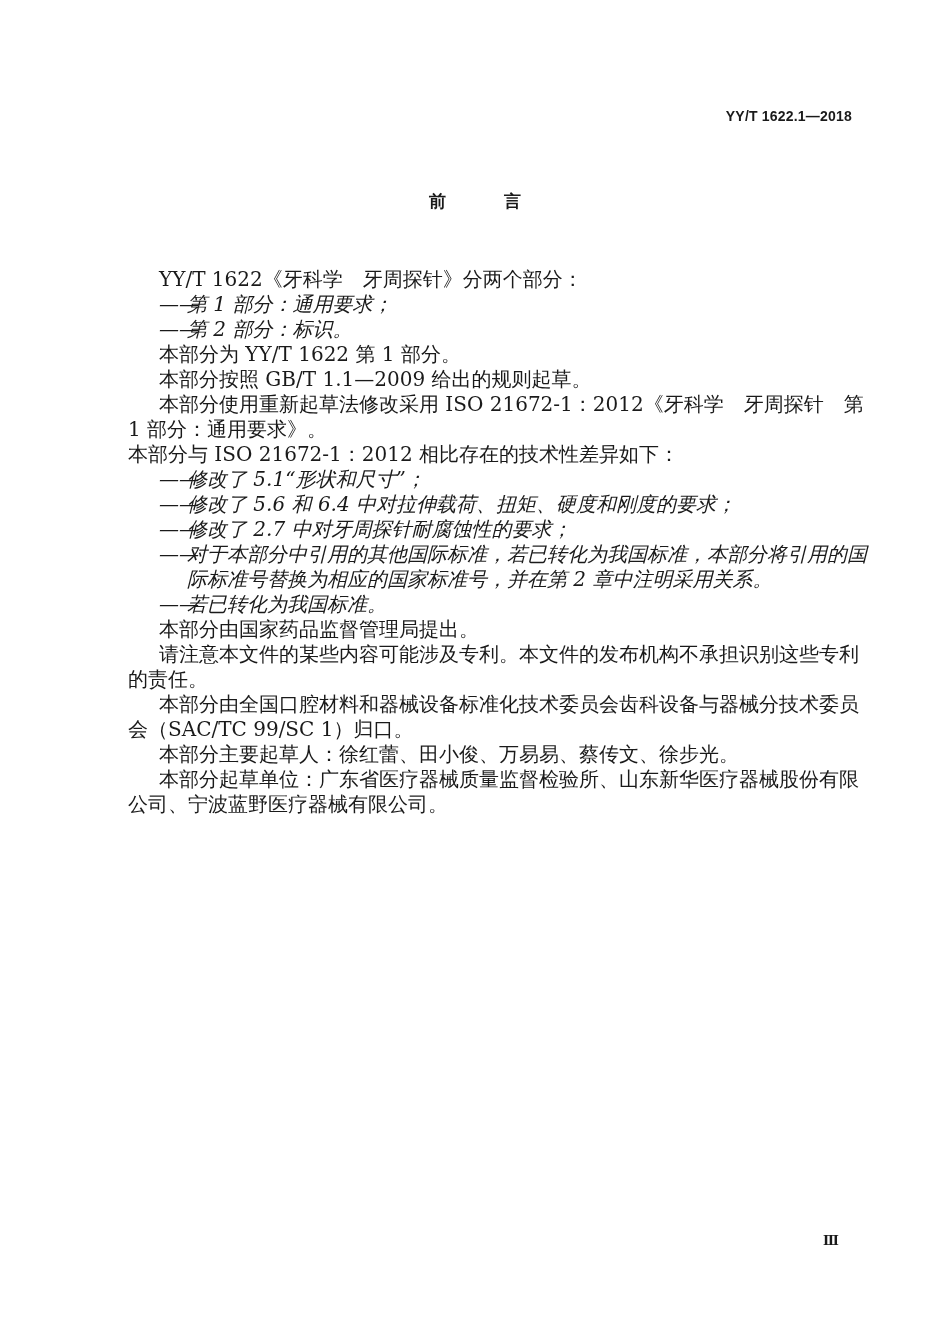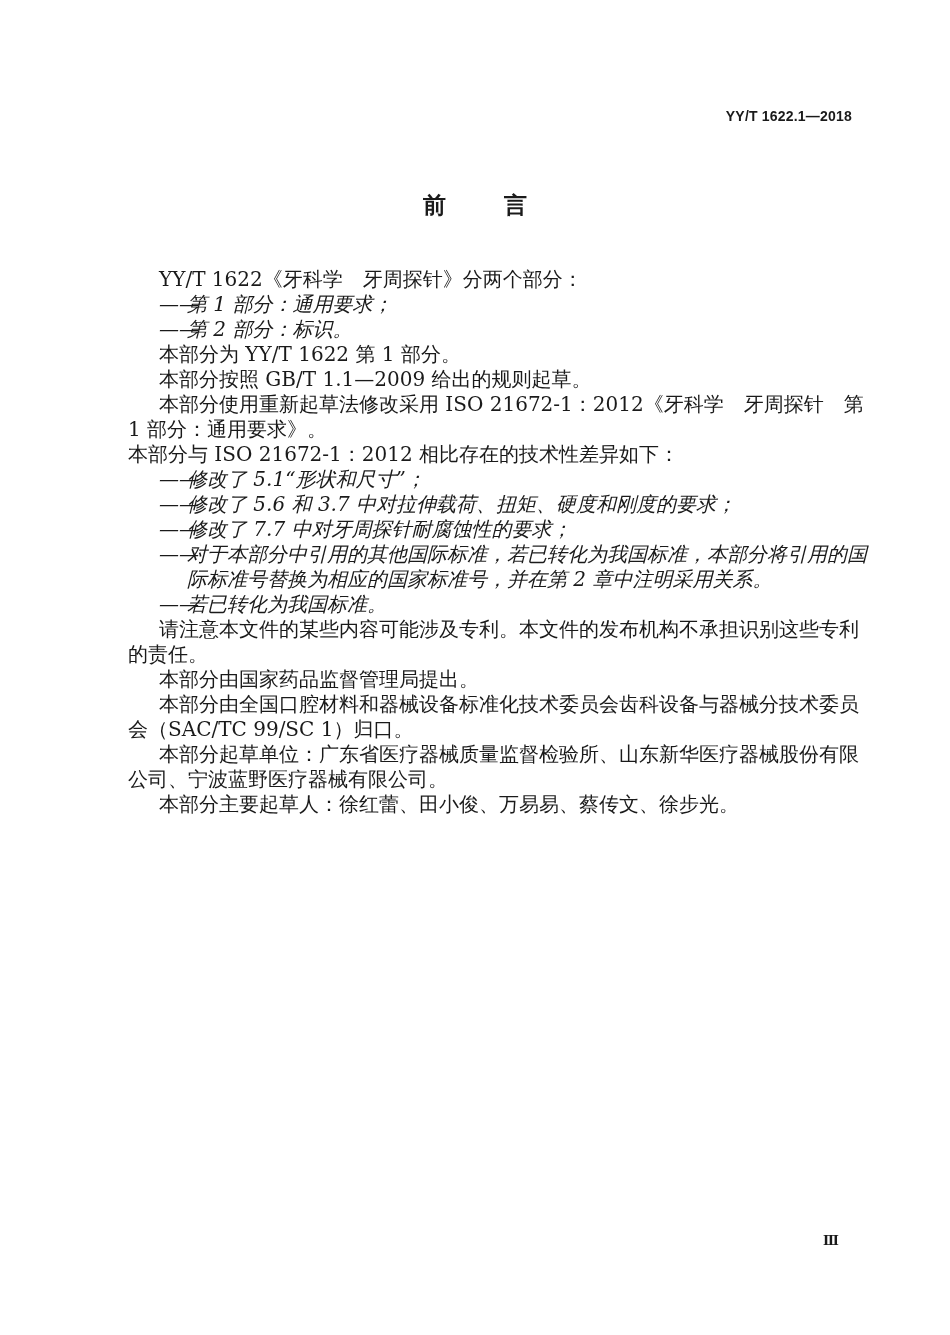--- a/index.html
+++ b/index.html
@@ -8,21 +8,21 @@
       font-family: "DejaVu Serif", "Liberation Serif", serif;
       color: #1a1a1a;
     }
     .header-code {
       position: absolute; right: 98px; top: 108px;
       font-family: "Liberation Sans", "DejaVu Sans", sans-serif;
       font-weight: bold; font-size: 14px; letter-spacing: 0.2px;
     }
     .title {
       position: absolute; left: 0; right: 0; top: 190px;
-      text-align: center; font-size: 23px; font-weight: bold;
+      text-align: center; font-size: 17px; font-weight: bold;
       font-family: "DejaVu Sans", sans-serif;
     }
     .title span { display: inline-block; }
     .title .gap { width: 58px; }
     .content {
       position: absolute; left: 128px; width: 740px; top: 267px;
       font-size: 20px; line-height: 25px;
     }
     .p { text-indent: 31px; margin: 0; white-space: pre-wrap; }
     .p.noindent { text-indent: 0; }
@@ -45,24 +45,24 @@
 
 <div class="content">
   <p class="p">YY/T 1622《牙科学　牙周探针》分两个部分：</p>
   <p class="li"><span class="dash">——</span><span>第 1 部分：通用要求；</span></p>
   <p class="li"><span class="dash">——</span><span>第 2 部分：标识。</span></p>
   <p class="p">本部分为 YY/T 1622 第 1 部分。</p>
   <p class="p">本部分按照 GB/T 1.1—2009 给出的规则起草。</p>
   <p class="p">本部分使用重新起草法修改采用 ISO 21672-1：2012《牙科学　牙周探针　第 1 部分：通用要求》。</p>
   <p class="p noindent">本部分与 ISO 21672-1：2012 相比存在的技术性差异如下：</p>
   <p class="li"><span class="dash">——</span><span>修改了 5.1“形状和尺寸”；</span></p>
-  <p class="li"><span class="dash">——</span><span>修改了 5.6 和 3.7 中对拉伸载荷、扭矩、硬度和刚度的要求；</span></p>
-  <p class="li"><span class="dash">——</span><span>修改了 7.7 中对牙周探针耐腐蚀性的要求；</span></p>
+  <p class="li"><span class="dash">——</span><span>修改了 5.6 和 6.4 中对拉伸载荷、扭矩、硬度和刚度的要求；</span></p>
+  <p class="li"><span class="dash">——</span><span>修改了 2.7 中对牙周探针耐腐蚀性的要求；</span></p>
   <p class="li"><span class="dash">——</span><span>对于本部分中引用的其他国际标准，若已转化为我国标准，本部分将引用的国际标准号替换为相应的国家标准号，并在第 2 章中注明采用关系。</span></p>
   <p class="li"><span class="dash">——</span><span>若已转化为我国标准。</span></p>
+  <p class="p">本部分由国家药品监督管理局提出。</p>
   <p class="p">请注意本文件的某些内容可能涉及专利。本文件的发布机构不承担识别这些专利的责任。</p>
-  <p class="p">本部分由国家药品监督管理局提出。</p>
   <p class="p">本部分由全国口腔材料和器械设备标准化技术委员会齿科设备与器械分技术委员会（SAC/TC 99/SC 1）归口。</p>
+  <p class="p">本部分主要起草人：徐红蕾、田小俊、万易易、蔡传文、徐步光。</p>
   <p class="p">本部分起草单位：广东省医疗器械质量监督检验所、山东新华医疗器械股份有限公司、宁波蓝野医疗器械有限公司。</p>
-  <p class="p">本部分主要起草人：徐红蕾、田小俊、万易易、蔡传文、徐步光。</p>
 </div>
 
 <div class="page-number">Ⅲ</div>
 
 </body></html>

